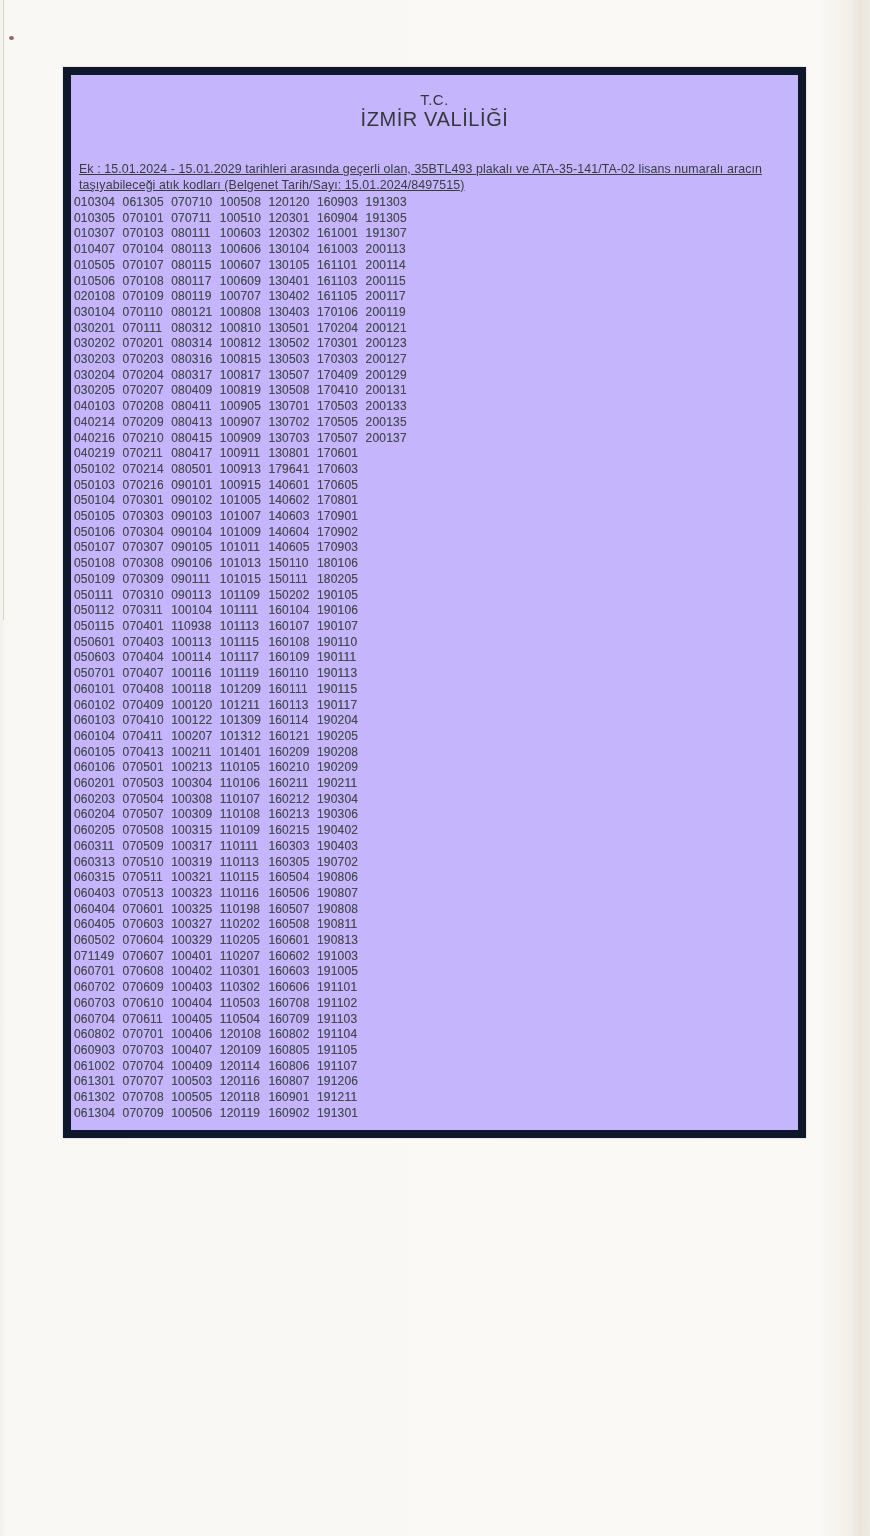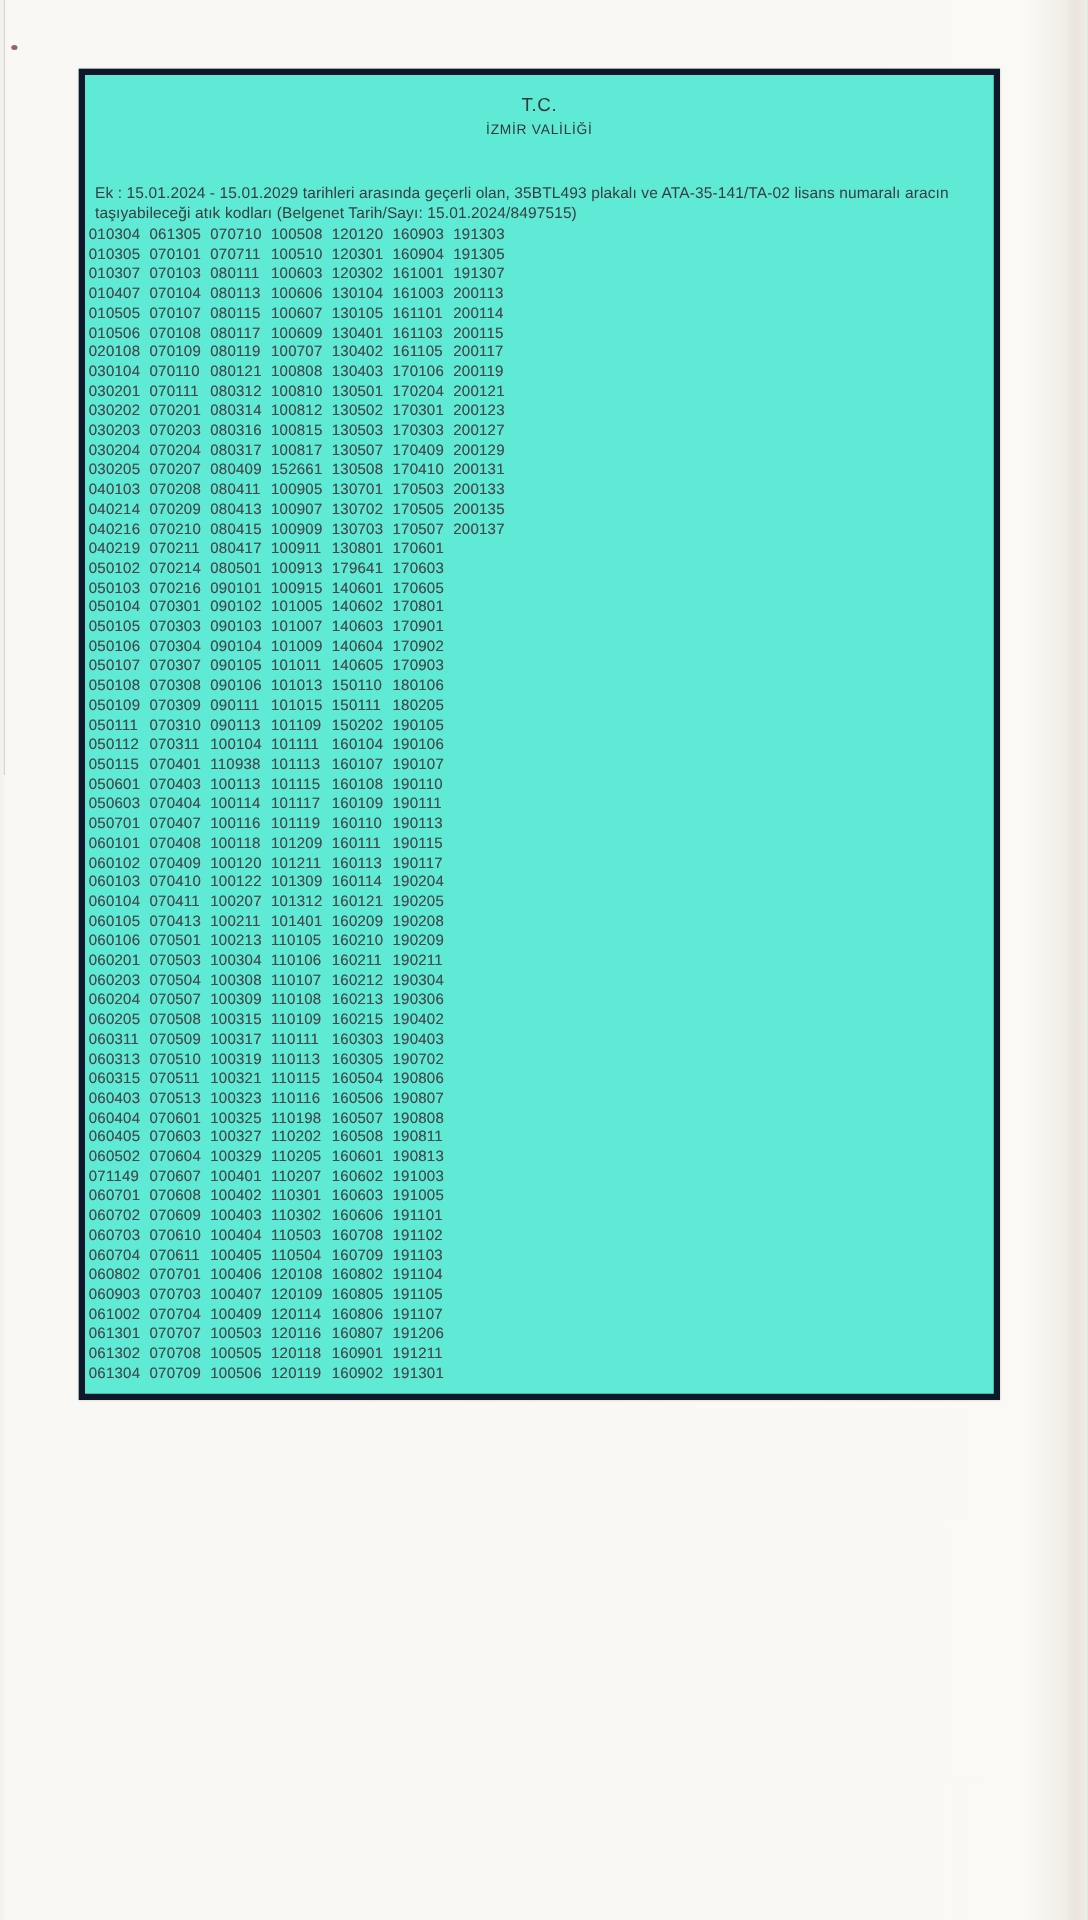--- a/index.html
+++ b/index.html
@@ -18,34 +18,34 @@
   }
   .scan-edge-line {
     position: absolute; left: 3px; top: 0; width: 1px; height: 620px;
     background: #d8d5cf;
   }
   .scan-speck {
     position: absolute; left: 9px; top: 36px; width: 5px; height: 4px;
     background: #7a4038; border-radius: 50%; opacity: .8;
   }
   .frame {
-    position: absolute; left: 63px; top: 55px;
+    position: absolute; left: 63px; top: 67px;
     width: 727px; height: 1055px;
-    border: 5px solid #0f172a;
-    background: #5eead4;
+    border: 8px solid #0f172a;
+    background: #c4b5fd;
     box-shadow: 0 0 2px rgba(60,60,60,.25);
   }
   .doc-header { position: absolute; top: 15px; left: 0; right: 0; text-align: center; color: #34383b; }
   .doc-header .l1 { font-size: 15px;   line-height: 19px; letter-spacing: .5px; }
-  .doc-header .l2 { font-size: 11px; line-height: 20px; letter-spacing: .6px; }
+  .doc-header .l2 { font-size: 20px; line-height: 20px; letter-spacing: .6px; }
   .doc-header .l3 { font-size: 17.5px; line-height: 22px; letter-spacing: .3px; }
   .note {
     position: absolute; top: 86px; left: 8px; right: 6px;
     color: #3a3d40; font-size: 12.4px; line-height: 16px;
-    letter-spacing: .1px; white-space: nowrap;
+    letter-spacing: .1px; white-space: nowrap; text-decoration: underline;
   }
   .code-grid {
     position: absolute; top: 120px; left: 3px;
     display: grid;
     grid-auto-flow: column;
     grid-template-rows: repeat(59, 15.71px);
     grid-template-columns: repeat(7, 48.6px);
   }
   .code {
     font-size: 12px; color: #45494d; line-height: 15.71px;
@@ -254,21 +254,21 @@
       <div class="code">100603</div>
       <div class="code">100606</div>
       <div class="code">100607</div>
       <div class="code">100609</div>
       <div class="code">100707</div>
       <div class="code">100808</div>
       <div class="code">100810</div>
       <div class="code">100812</div>
       <div class="code">100815</div>
       <div class="code">100817</div>
-      <div class="code">152661</div>
+      <div class="code">100819</div>
       <div class="code">100905</div>
       <div class="code">100907</div>
       <div class="code">100909</div>
       <div class="code">100911</div>
       <div class="code">100913</div>
       <div class="code">100915</div>
       <div class="code">101005</div>
       <div class="code">101007</div>
       <div class="code">101009</div>
       <div class="code">101011</div>

